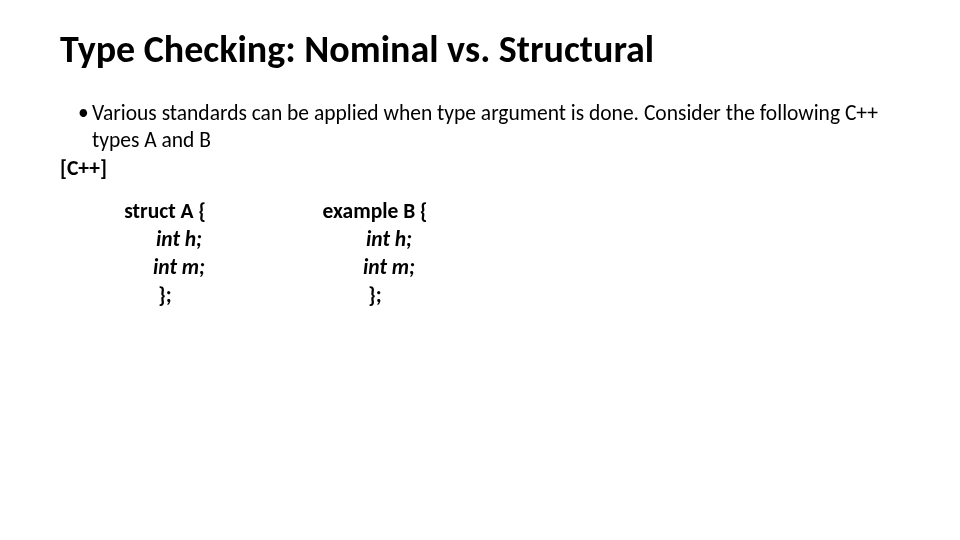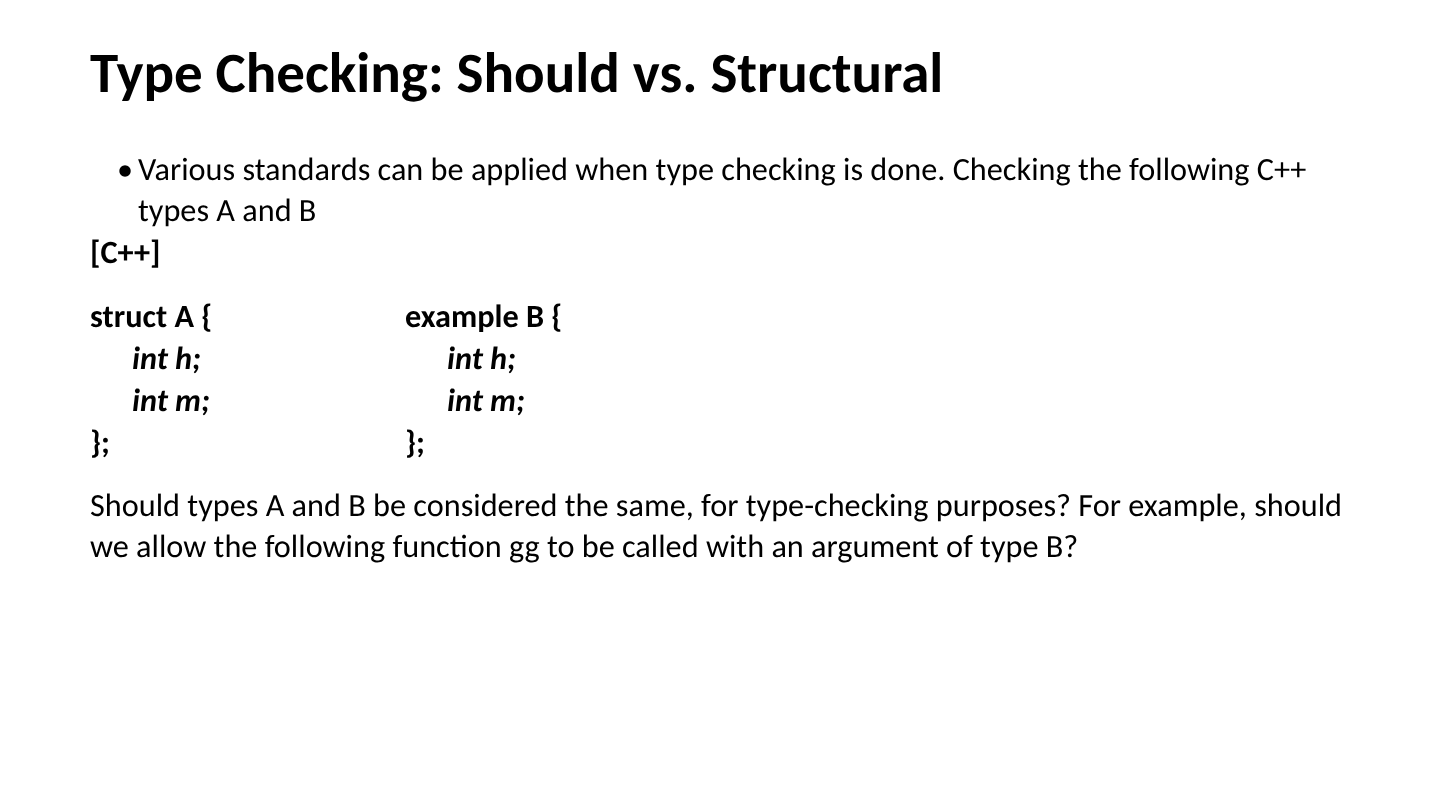--- a/index.html
+++ b/index.html
@@ -43,20 +43,21 @@
     flex: 1;
   }
   .lang-label {
     font-weight: 700;
     margin-top: 2px;
     margin-bottom: 16px;
   }
   .code-cols {
     display: flex;
     margin-bottom: 14px;
+    text-align: center;
   }
   .code-col {
     width: 210px;
     font-weight: 700;
     font-size: 21.5px;
     line-height: 1.3;
   }
   .code-line {
     white-space: pre;
   }
@@ -66,42 +67,41 @@
   }
   .para {
     margin-top: 2px;
   }
 </style>
 </head>
 <body>
 
 <div class="slide">
 
-  <h1 class="title">Type Checking: Should vs. Structural</h1>
+  <h1 class="title">Type Checking: Nominal vs. Structural</h1>
 
   <div class="body">
 
     <div class="bullet">
       <div class="dot">•</div>
-      <div class="txt">Various standards can be applied when type checking is done. Checking the following C++ types A and B</div>
+      <div class="txt">Various standards can be applied when type argument is done. Consider the following C++ types A and B</div>
     </div>
 
     <div class="lang-label">[C++]</div>
 
     <div class="code-cols">
       <div class="code-col">
         <div class="code-line">struct A {</div>
         <div class="code-line indent">int h;</div>
         <div class="code-line indent">int m;</div>
         <div class="code-line">};</div>
       </div>
       <div class="code-col">
         <div class="code-line">example B {</div>
         <div class="code-line indent">int h;</div>
         <div class="code-line indent">int m;</div>
         <div class="code-line">};</div>
       </div>
     </div>
 
-    <div class="para">Should types A and B be considered the same, for type-checking purposes? For example, should we allow the following function gg to be called with an argument of type B?</div>
 
   </div>
 </div>
 
 </body></html>

